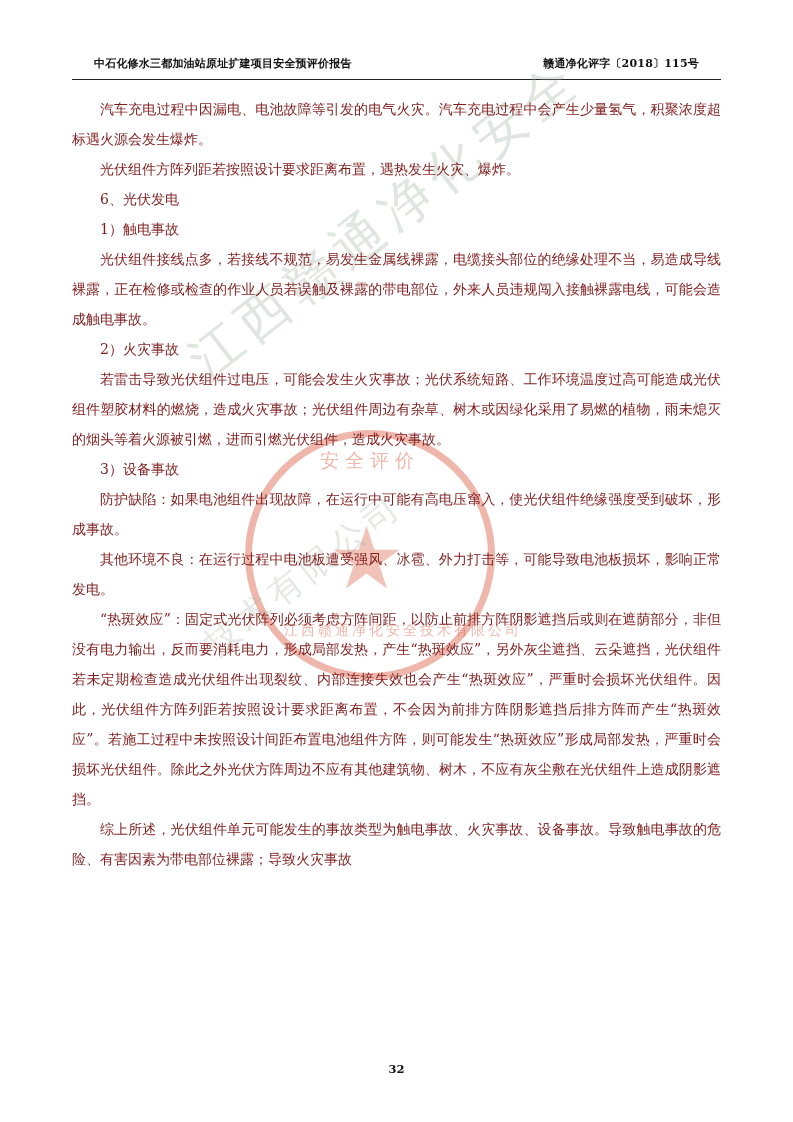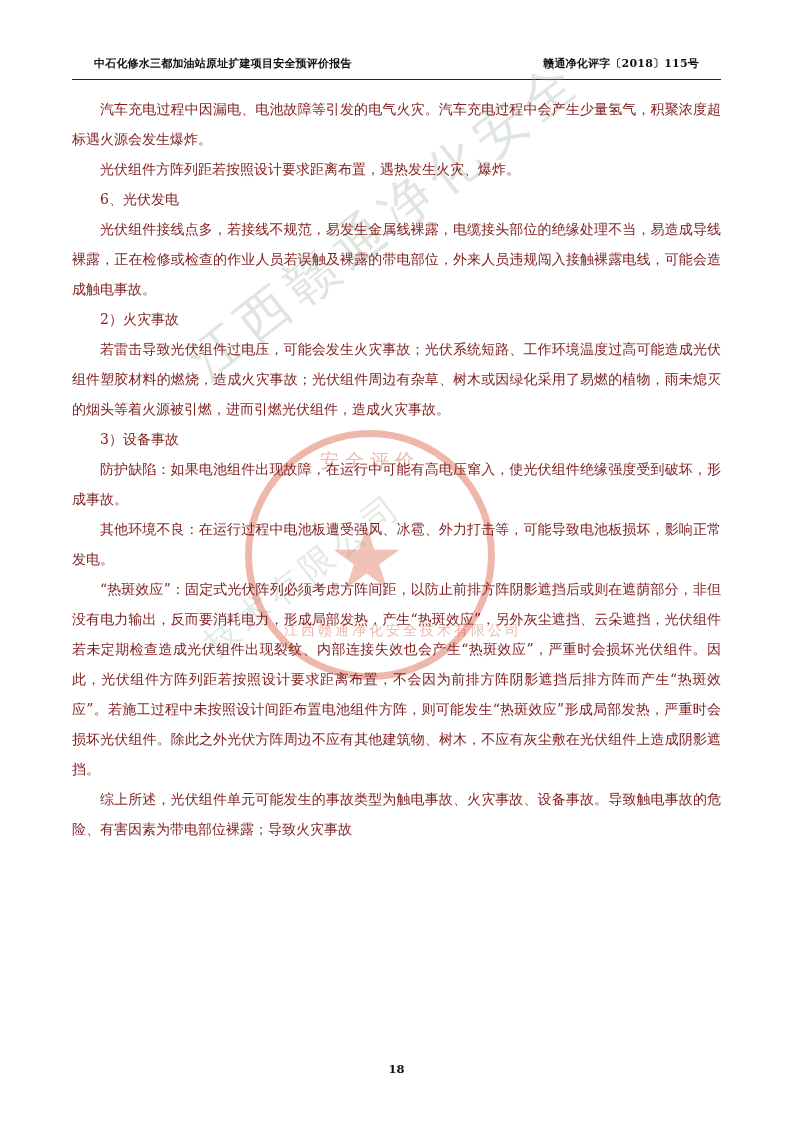--- a/index.html
+++ b/index.html
@@ -160,27 +160,28 @@
     <div class="seal-top-text">安全评价</div>
     <div class="seal-star">★</div>
     <div class="seal-bottom-text">江西赣通净化安全技术有限公司</div>
     <div class="wm-diag2">技术有限公司</div>
   </div>
 
   <div class="body-text">
     <p>汽车充电过程中因漏电、电池故障等引发的电气火灾。汽车充电过程中会产生少量氢气，积聚浓度超标遇火源会发生爆炸。</p>
     <p>光伏组件方阵列距若按照设计要求距离布置，遇热发生火灾、爆炸。</p>
     <p>6、光伏发电</p>
+    <p>1）触电事故</p>
     <p>光伏组件接线点多，若接线不规范，易发生金属线裸露，电缆接头部位的绝缘处理不当，易造成导线裸露，正在检修或检查的作业人员若误触及裸露的带电部位，外来人员违规闯入接触裸露电线，可能会造成触电事故。</p>
     <p>2）火灾事故</p>
     <p>若雷击导致光伏组件过电压，可能会发生火灾事故；光伏系统短路、工作环境温度过高可能造成光伏组件塑胶材料的燃烧，造成火灾事故；光伏组件周边有杂草、树木或因绿化采用了易燃的植物，雨未熄灭的烟头等着火源被引燃，进而引燃光伏组件，造成火灾事故。</p>
     <p>3）设备事故</p>
     <p>防护缺陷：如果电池组件出现故障，在运行中可能有高电压窜入，使光伏组件绝缘强度受到破坏，形成事故。</p>
     <p>其他环境不良：在运行过程中电池板遭受强风、冰雹、外力打击等，可能导致电池板损坏，影响正常发电。</p>
     <p>“热斑效应”：固定式光伏阵列必须考虑方阵间距，以防止前排方阵阴影遮挡后或则在遮荫部分，非但没有电力输出，反而要消耗电力，形成局部发热，产生“热斑效应”，另外灰尘遮挡、云朵遮挡，光伏组件若未定期检查造成光伏组件出现裂纹、内部连接失效也会产生“热斑效应”，严重时会损坏光伏组件。因此，光伏组件方阵列距若按照设计要求距离布置，不会因为前排方阵阴影遮挡后排方阵而产生“热斑效应”。若施工过程中未按照设计间距布置电池组件方阵，则可能发生“热斑效应”形成局部发热，严重时会损坏光伏组件。除此之外光伏方阵周边不应有其他建筑物、树木，不应有灰尘敷在光伏组件上造成阴影遮挡。</p>
     <p>综上所述，光伏组件单元可能发生的事故类型为触电事故、火灾事故、设备事故。导致触电事故的危险、有害因素为带电部位裸露；导致火灾事故</p>
   </div>
 
   <div class="footer">
-    <span>18</span>
+    <span>32</span>
   </div>
 
 </div>
 
 </body></html>

